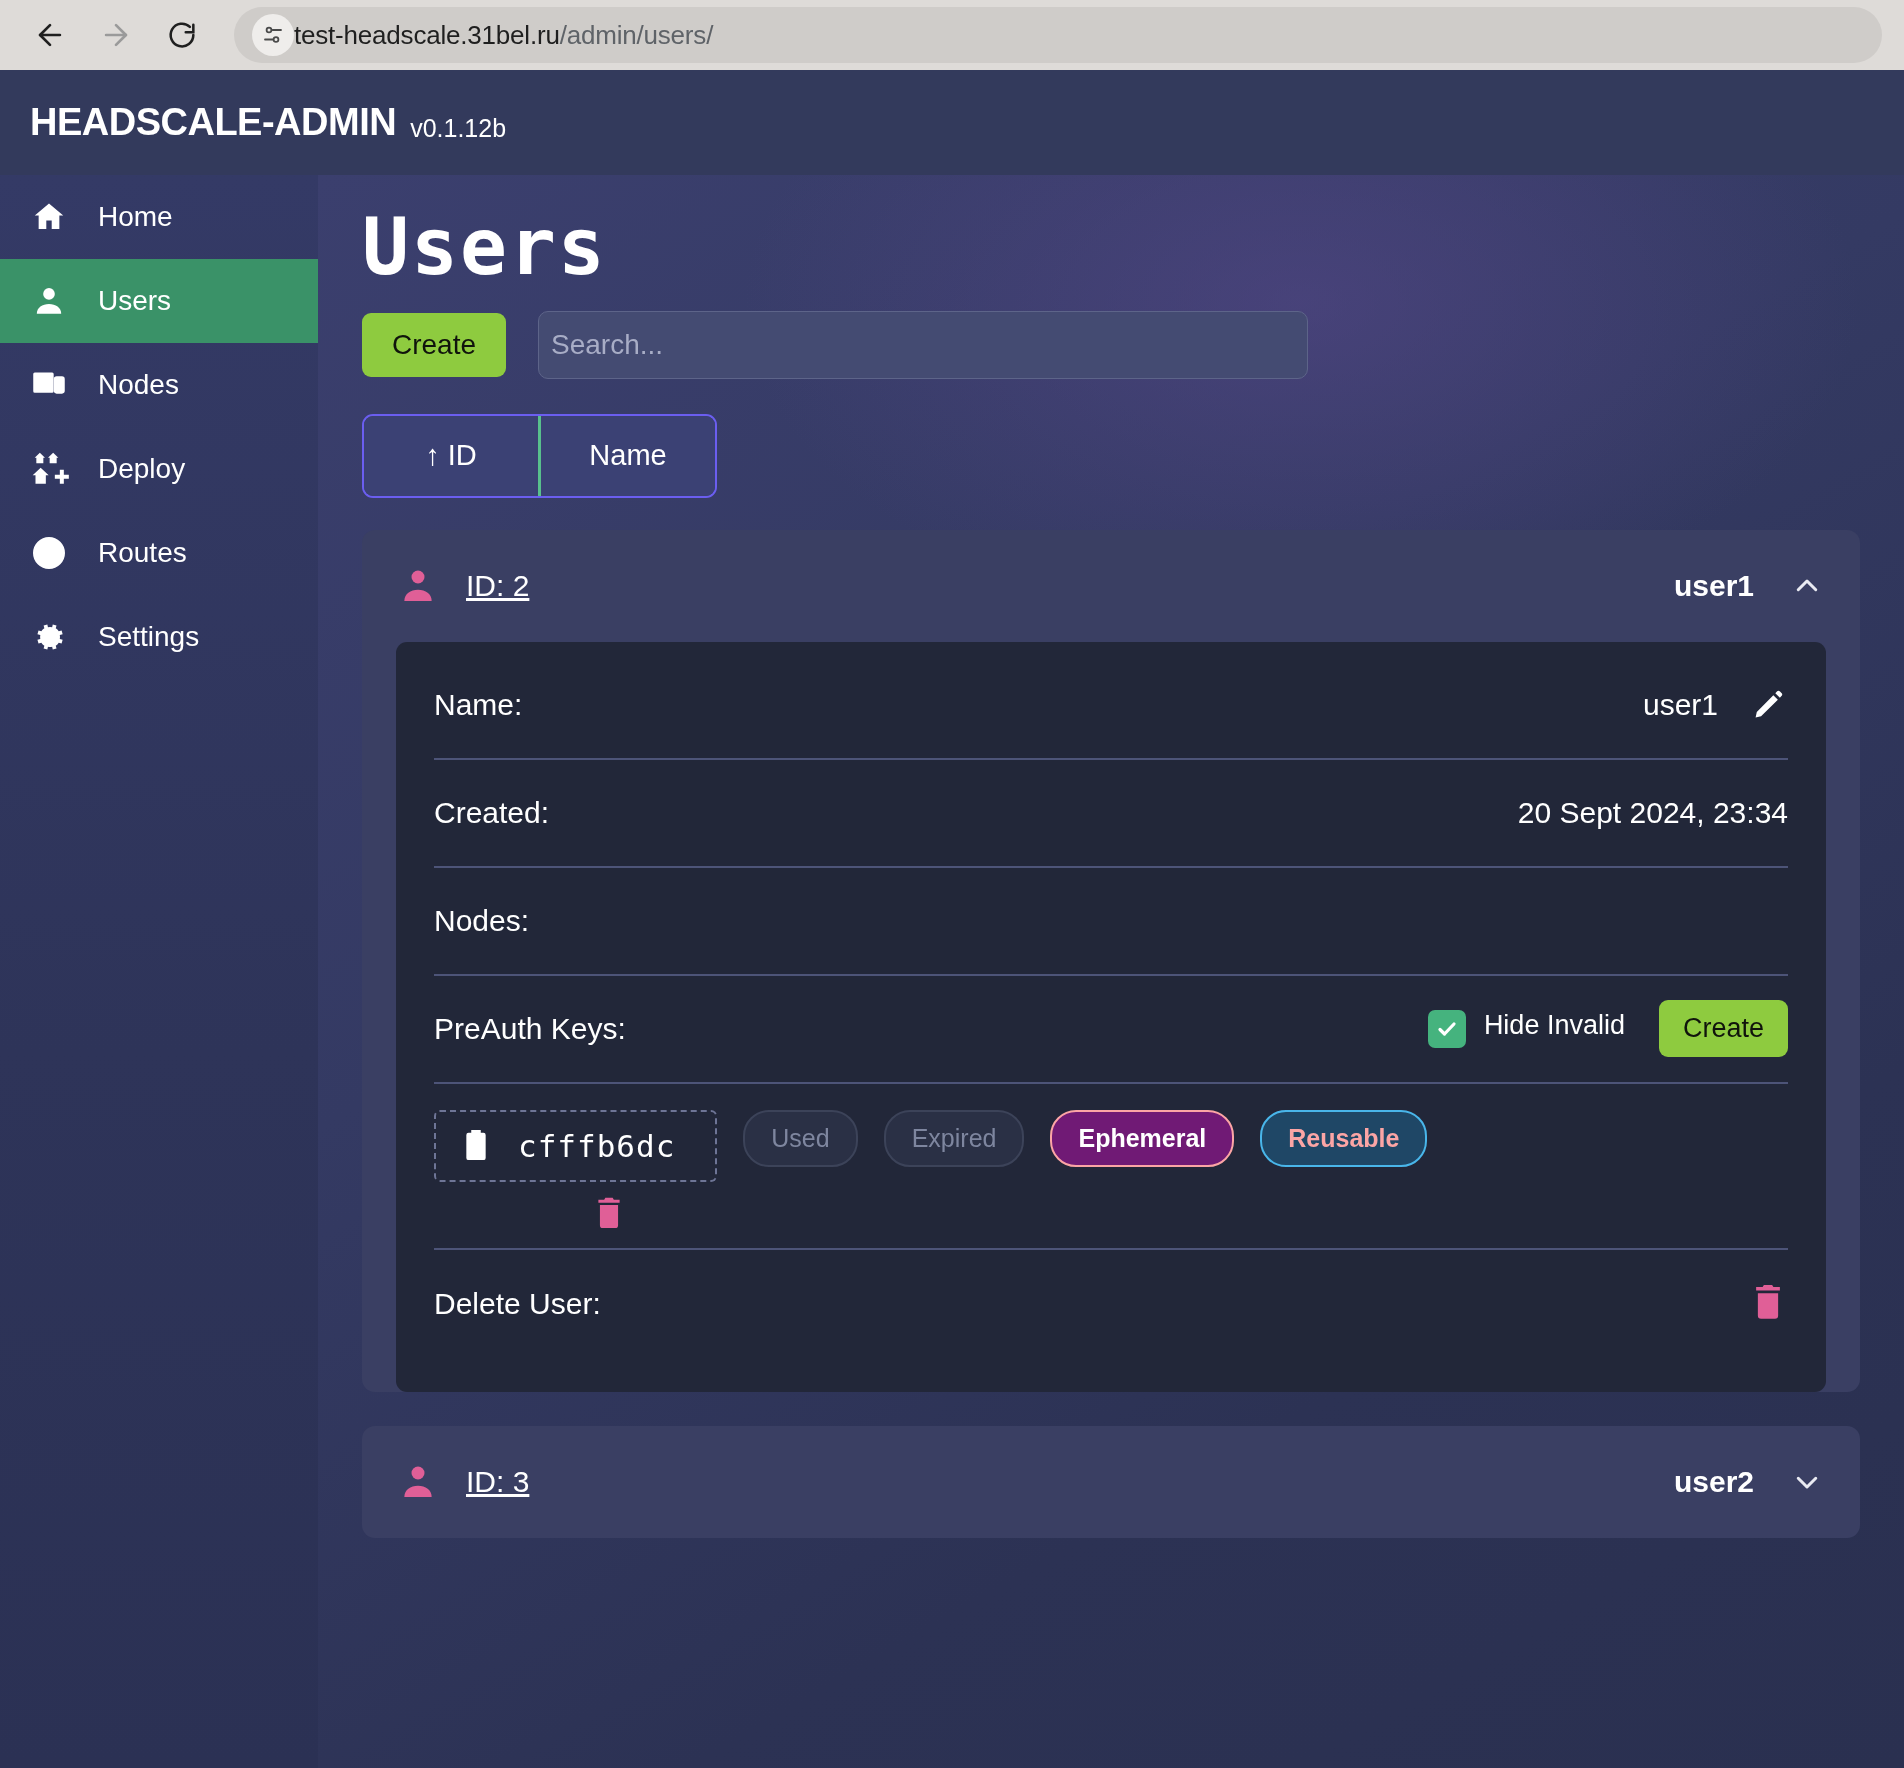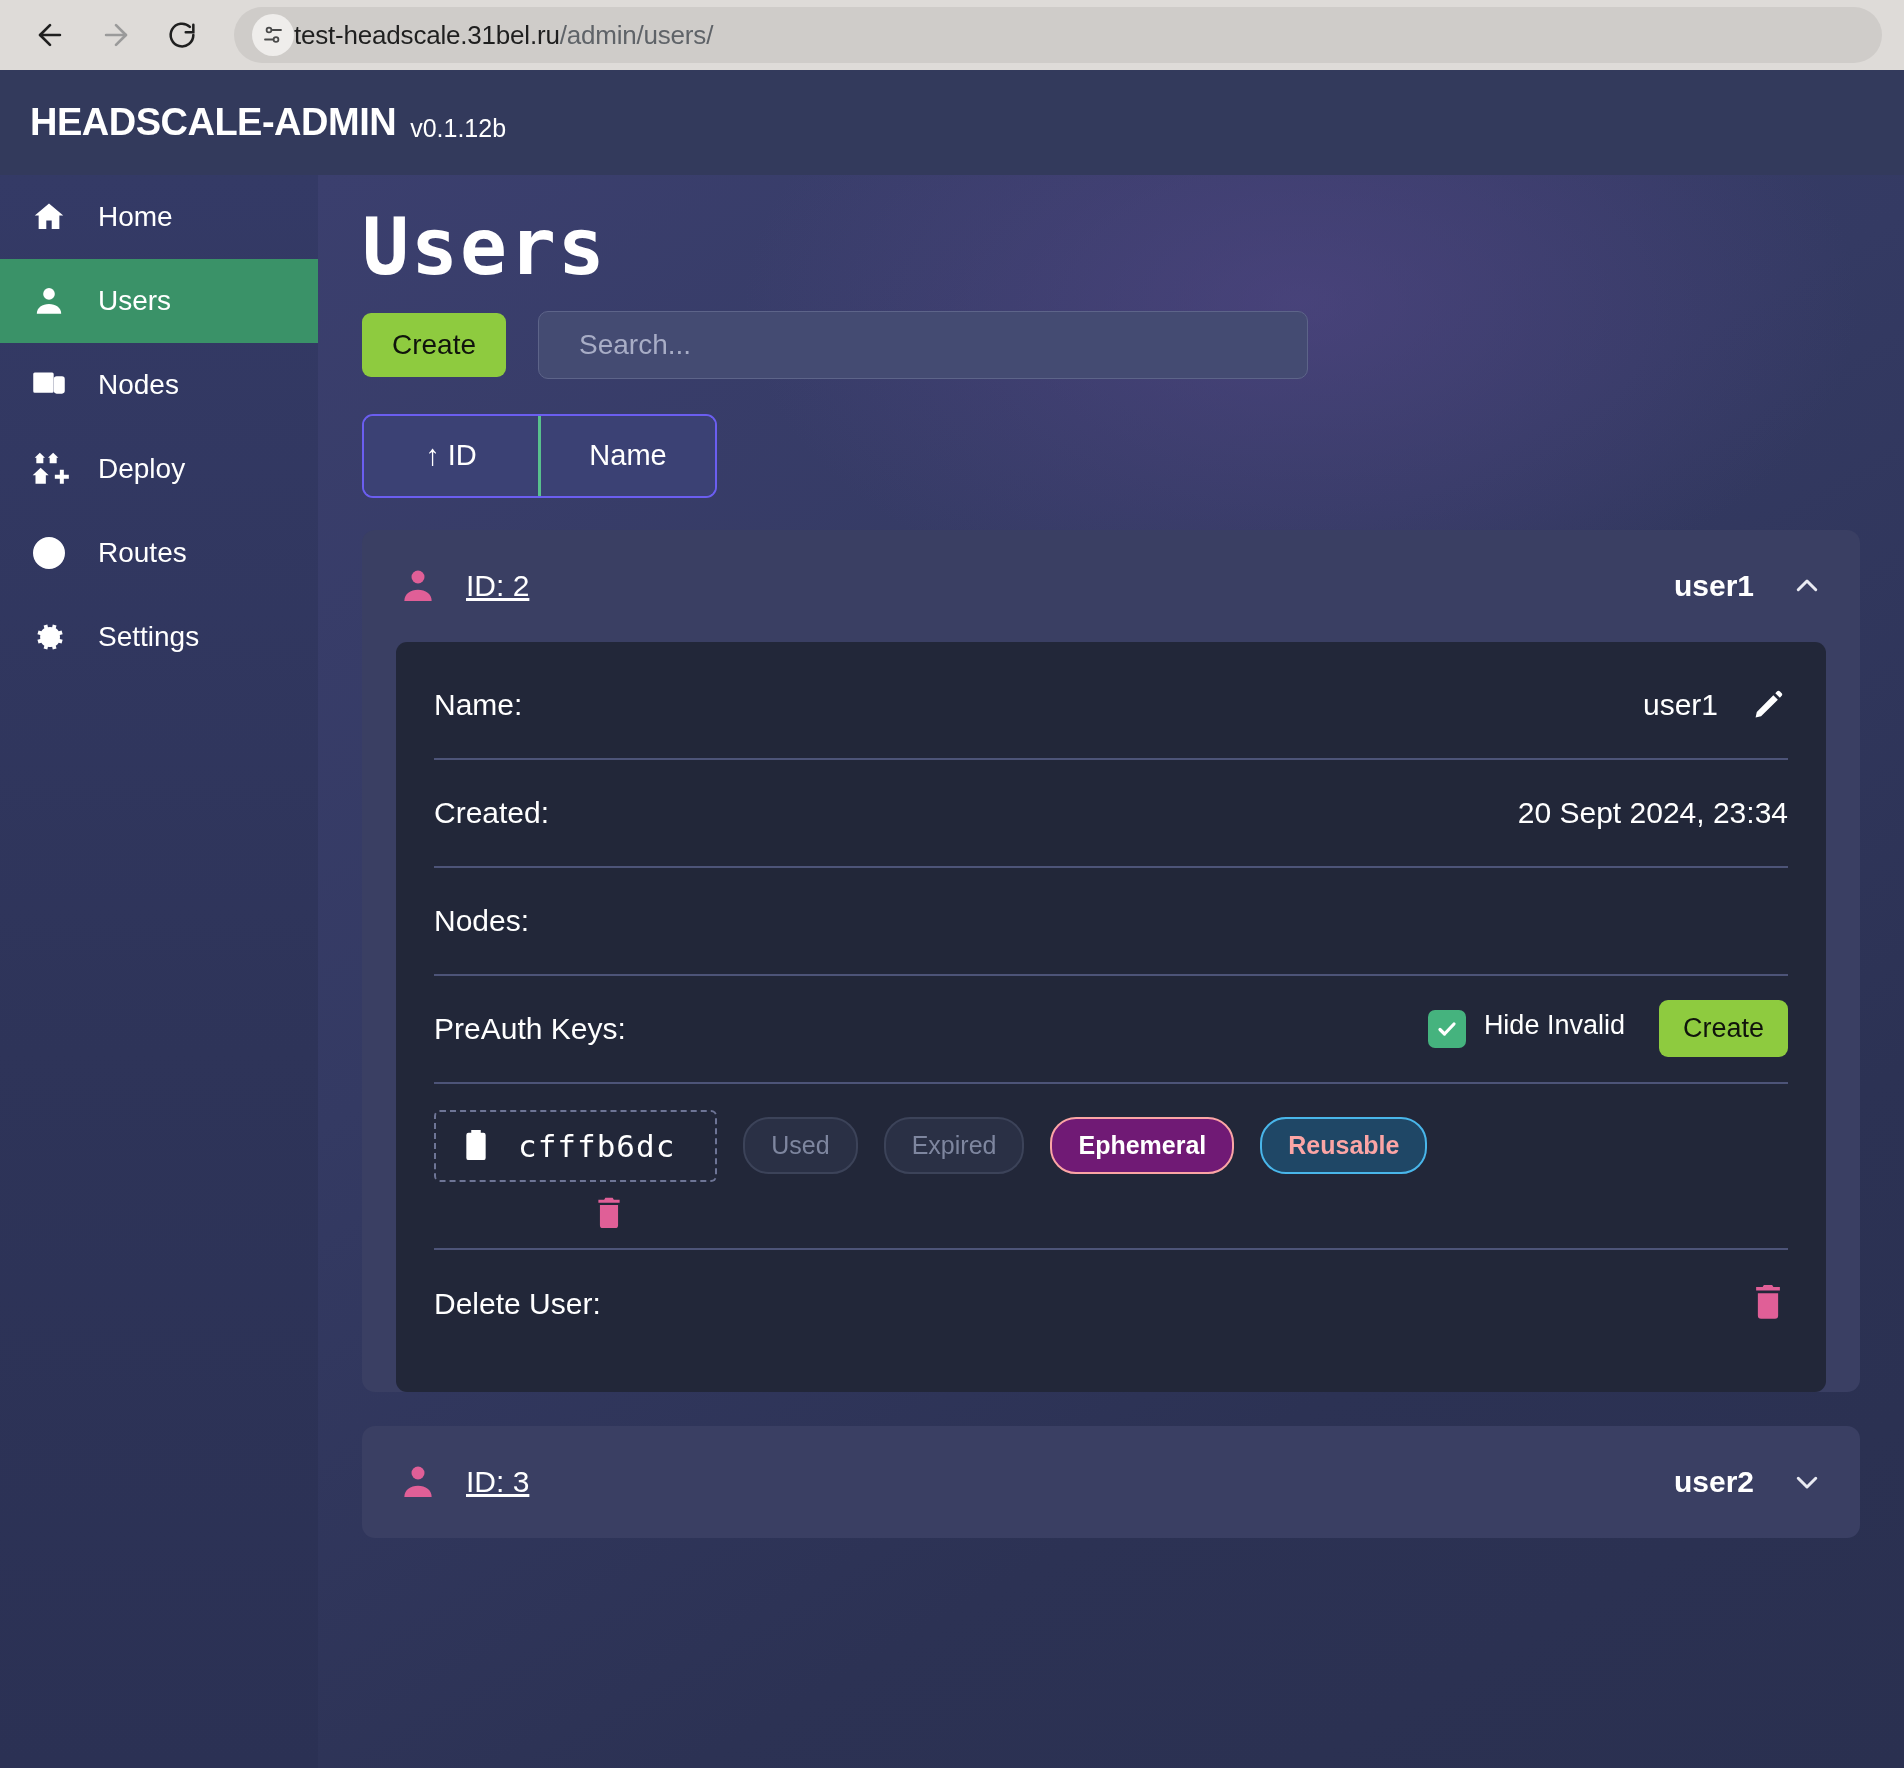--- a/index.html
+++ b/index.html
@@ -134,21 +134,21 @@
     cursor: pointer;
     font-family: inherit;
   }
   .search-box {
     flex: 0 0 770px;
     height: 68px;
     background: #444b72;
     border: 1px solid #5d6489;
     border-radius: 10px;
     display: flex;
-    padding: 0 40px;
+    padding: 0 12px;
   }
   .search-box input {
     width: 100%;
     background: transparent;
     border: none;
     outline: none;
     color: #e7e9f3;
     font-size: 28px;
     font-family: inherit;
   }
@@ -238,21 +238,21 @@
     font-size: 27px;
     padding: 13px 24px;
     cursor: pointer;
     font-family: inherit;
   }
 
   .key-row {
     border-bottom: 2px solid #4d5478;
     padding: 26px 0 18px 0;
   }
-  .key-line { display: flex; align-items: center; gap: 26px; }
+  .key-line { display: flex; align-items: flex-start; gap: 26px; }
   .key-chip {
     border: 2px dashed #6e7596;
     border-radius: 6px;
     padding: 16px 40px 16px 26px;
     display: flex;
     align-items: center;
     gap: 26px;
     cursor: pointer;
     min-width: 248px;
   }

